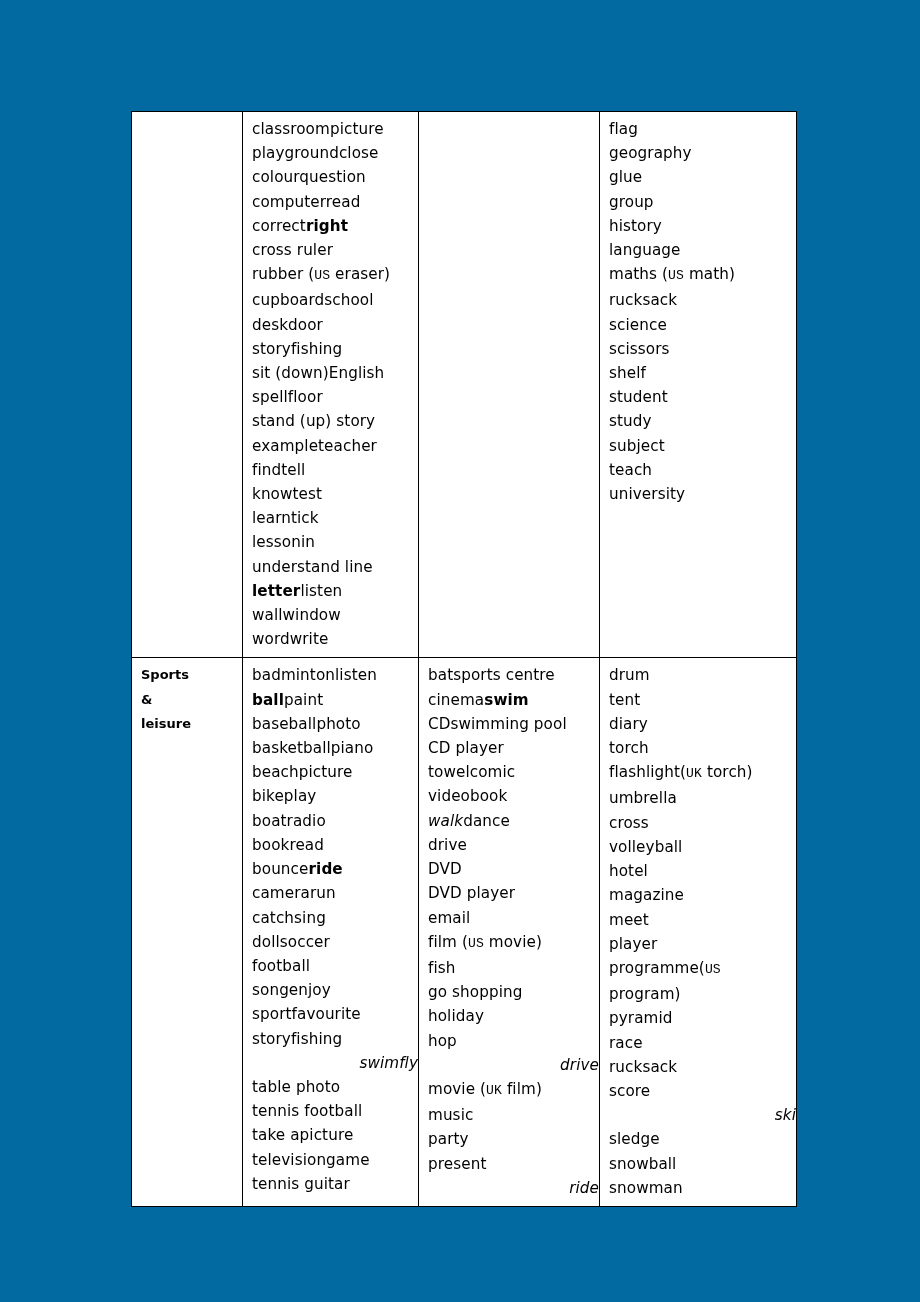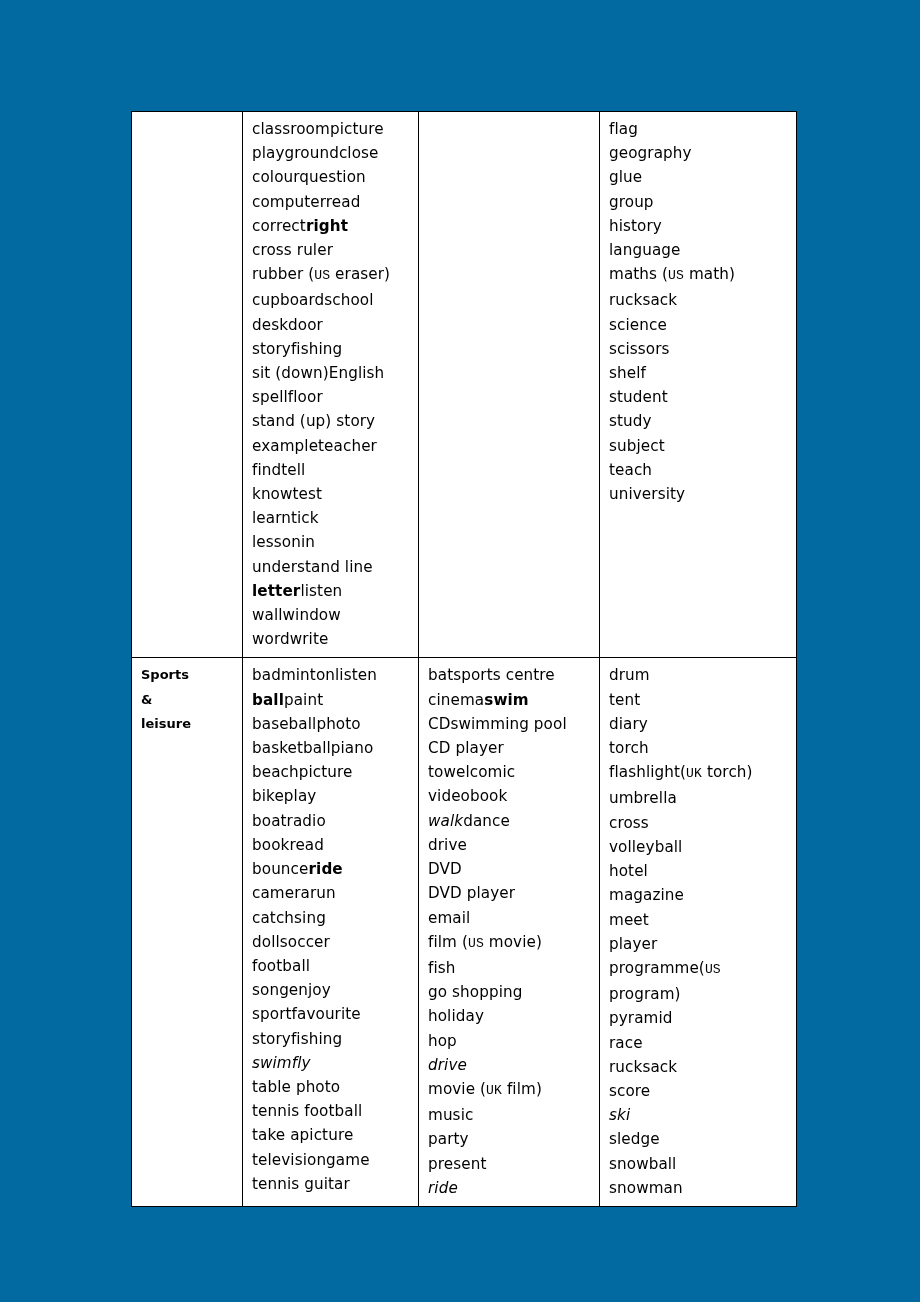--- a/index.html
+++ b/index.html
@@ -44,21 +44,21 @@
 
   .cell-inner {
     padding: 5px 0 6px 9px;
   }
   .word {
     font-size: 15.2px;
     line-height: 24.2px;
     white-space: nowrap;
     letter-spacing: 0.1px;
   }
-  .word.i   { font-style: italic; }
+  .word.i   { font-style: italic; text-align: right; }
   .word b   { font-weight: bold; }
   .word i   { }
   .cat {
     font-size: 13px;
     line-height: 24.2px;
     font-weight: bold;
     white-space: nowrap;
   }
   .smallcap {
     font-size: 0.86em;

